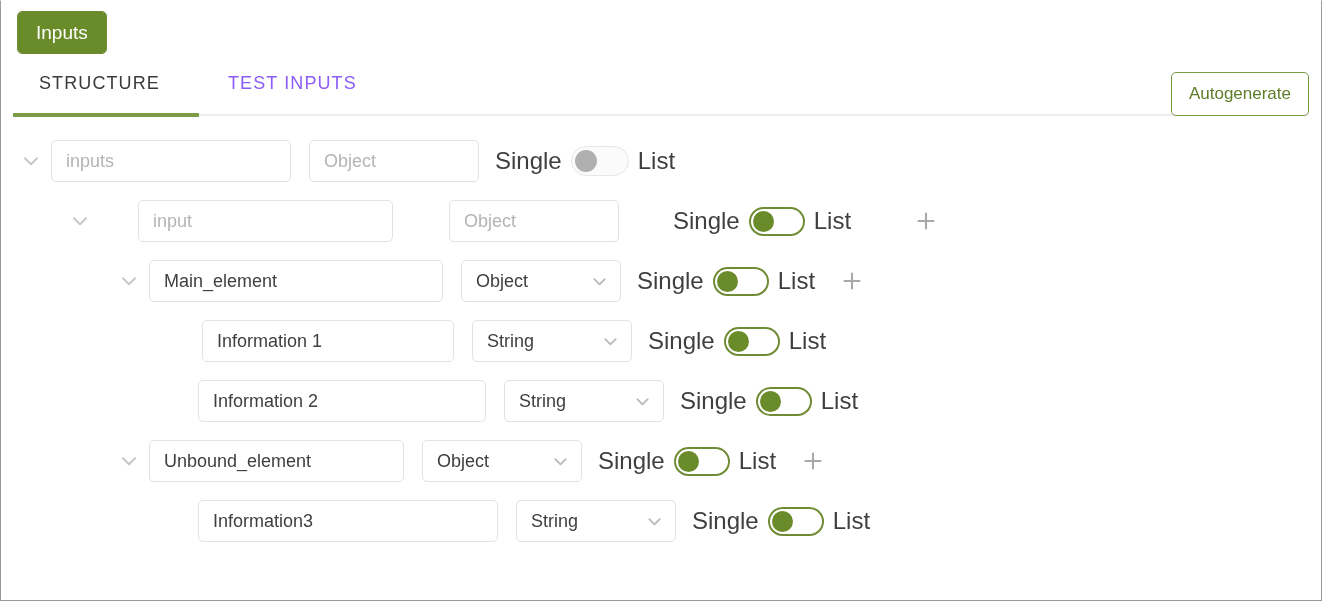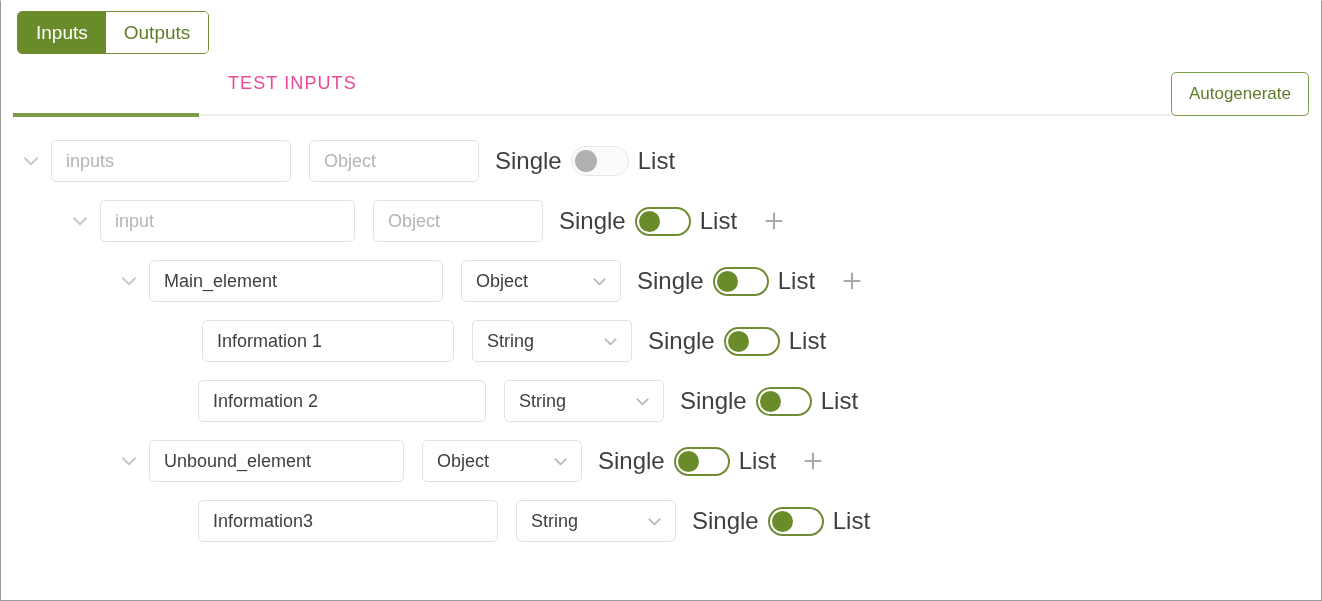--- a/index.html
+++ b/index.html
@@ -66,21 +66,21 @@
   .subtab {
     position: absolute;
     top: 8px;
     font-size: 18px;
     letter-spacing: 1.1px;
     cursor: pointer;
     user-select: none;
     padding-bottom: 14px;
   }
   .subtab.s1 { left: 38px; color: #3a3a3a; }
-  .subtab.s2 { left: 227px; color: #ec4899; }
+  .subtab.s2 { left: 227px; color: #8b5cf6; }
 
   .subtab-underline {
     position: absolute;
     left: 12px;
     top: 112px;
     width: 186px;
     height: 4px;
     background: #7a9c46;
   }
   .subtab-rule {
@@ -237,24 +237,24 @@
   }
   .plus-btn svg { display: block; }
 </style>
 </head>
 <body>
 
 <div class="app-frame">
 
   <div class="seg-group">
     <div class="seg-btn active">Inputs</div>
-    <div class="seg-btn">Outputs</div>
   </div>
 
   <div class="subtabs">
+    <div class="subtab s1">STRUCTURE</div>
     <div class="subtab s2">TEST INPUTS</div>
   </div>
   <div class="subtab-rule"></div>
   <div class="subtab-underline"></div>
 
   <div class="autogen-btn">
     <span>Autogenerate</span>
   </div>
 
   <div class="tree" id="tree-root">
@@ -271,21 +271,21 @@
           <span class="tftext">Object</span>
         </div>
         <div class="toggle-wrap" style="margin-left: 16px;">
           <span class="tg-label left">Single</span>
           <div class="switch disabled">
             <div class="knob"></div>
           </div>
           <span class="tg-label right">List</span>
         </div>
       </div>
-      <div class="row" style="padding-left: 65px;">
+      <div class="row" style="padding-left: 65px; gap: 38px;">
         <div class="chev">
           <svg width="22" height="22" viewBox="0 0 20 20" aria-hidden="true">
             <path d="M4.5 7.5 L10 13 L15.5 7.5" fill="none" stroke="#c9c9c9" stroke-width="1.9" stroke-linecap="round" stroke-linejoin="round"></path>
           </svg>
         </div>
         <div class="namefield placeholder" style="width: 255px; margin-left: 6px;">
           <span>input</span>
         </div>
         <div class="typefield placeholder" style="width: 170px; margin-left: 18px;">
           <span class="tftext">Object</span>

